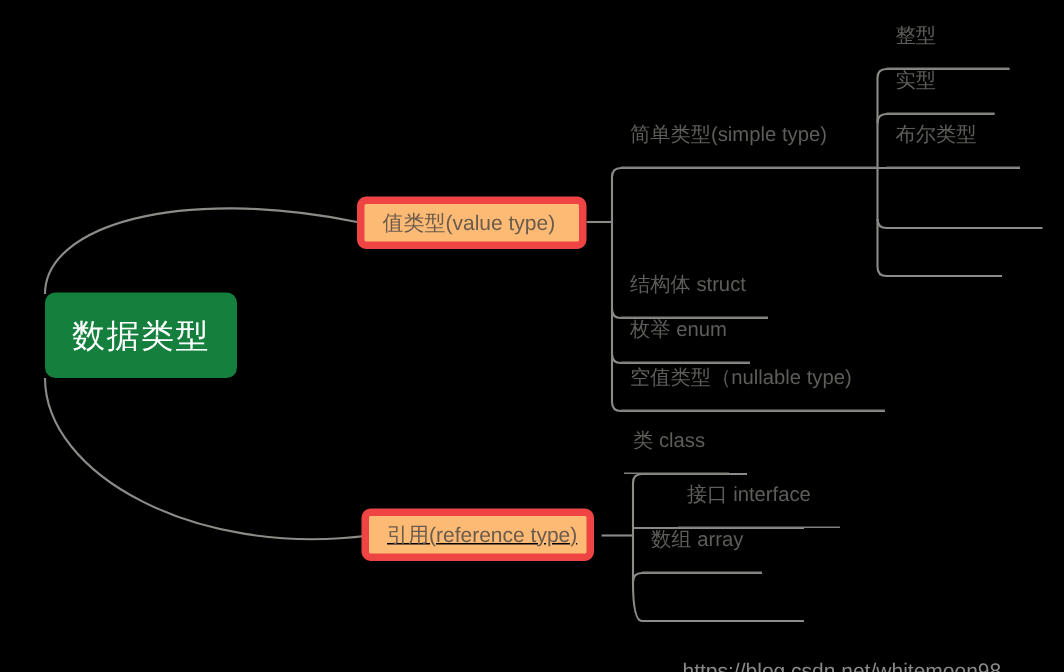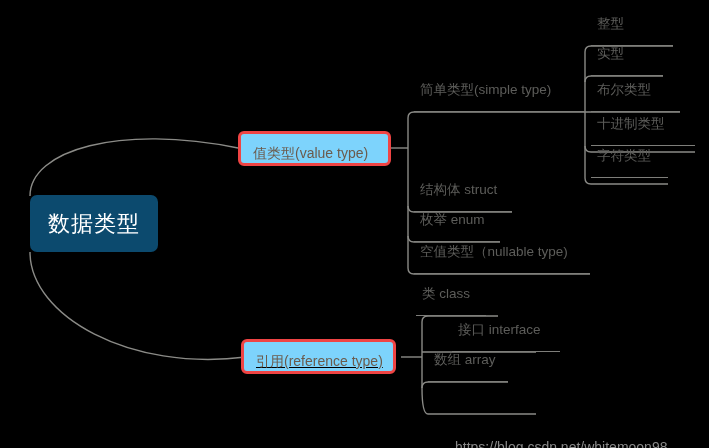--- a/index.html
+++ b/index.html
@@ -36,41 +36,41 @@
     stroke-width: 1.4;
   }
 
   
   .root-node {
     position: absolute;
     left: 30px;
     top: 195px;
     width: 128px;
     height: 57px;
-    background: #0c4a6e;
+    background: #15803d;
     border-radius: 7px;
     display: flex;
     align-items: center;
     justify-content: center;
   }
   .root-label {
     color: #ffffff;
     font-size: 22px;
     letter-spacing: 1px;
     white-space: nowrap;
   }
 
   
   .box-node {
     position: absolute;
-    background: #7dd3fc;
-    border: 3px solid #ef4444;
+    background: #fdba74;
+    border: 5px solid #ef4444;
     border-radius: 6px;
     display: flex;
-    align-items: flex-end;
+    align-items: center;
     padding: 0 12px;
     box-sizing: border-box;
   }
   .box-label {
     color: #6b5b4d;
     font-size: 14px;
     white-space: nowrap;
   }
   #node-value-type {
     left: 238px;
@@ -187,27 +187,21 @@
   </div>
 
   <div class="leaf" style="left:591px; top:52px; width:72px;">
     <span class="leaf-label">实型</span>
   </div>
 
   <div class="leaf" style="left:591px; top:88px; width:89px;">
     <span class="leaf-label">布尔类型</span>
   </div>
 
-  <div class="leaf" style="left:591px; top:122px; width:104px;">
-    <span class="leaf-label">十进制类型</span>
-  </div>
-
-  <div class="leaf" style="left:591px; top:154px; width:77px;">
-    <span class="leaf-label">字符类型</span>
-  </div>
+
 
   <div class="leaf" style="left:416px; top:292px; width:70px;">
     <span class="leaf-label">类 class</span>
   </div>
 
   <div class="leaf" style="left:452px; top:328px; width:108px;">
     <span class="leaf-label">接口 interface</span>
   </div>
 
   <div class="leaf" style="left:428px; top:358px; width:80px;">

